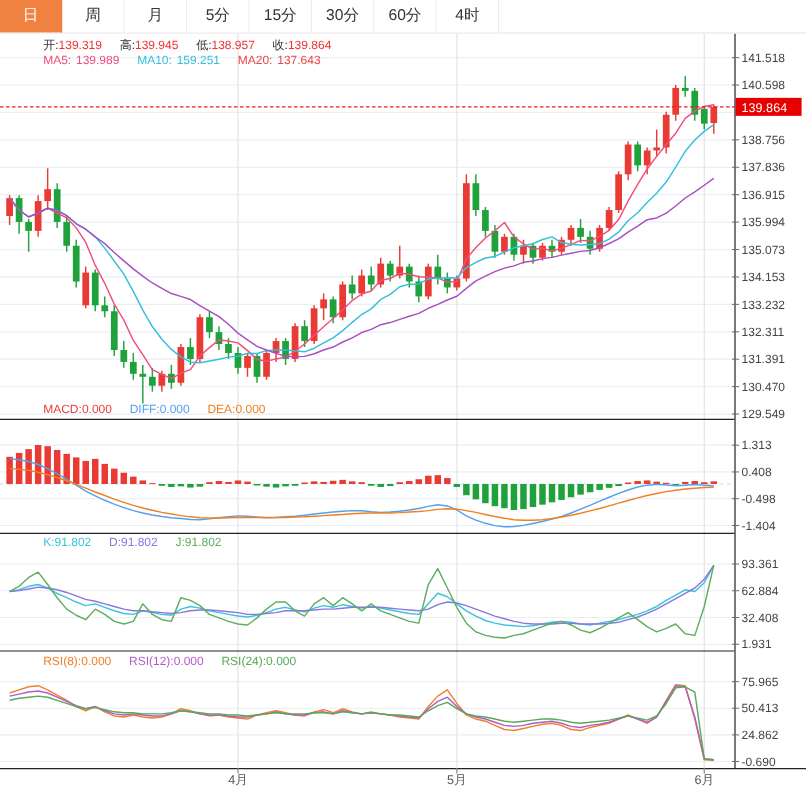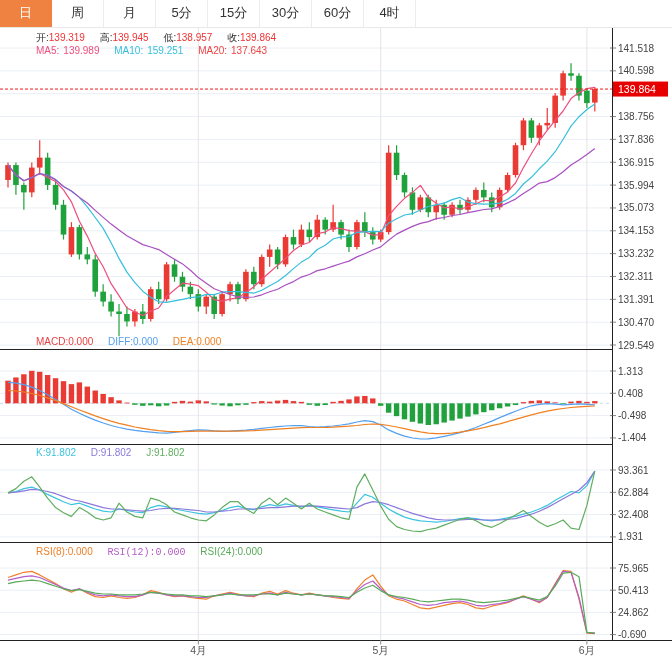--- a/index.html
+++ b/index.html
@@ -12,21 +12,21 @@
        color:#333;border-right:1px solid #ececec;cursor:pointer;background:#fff;}
   .tab.active{background:#ef8240;color:#fff;border-right-color:#ef8240;}
   .lg{position:absolute;left:8px;font-size:10px;z-index:5;white-space:nowrap;margin-left:28px;}
   .lg .it{margin-right:12px;}
   .lab{color:#333;}
   .gap{margin-left:4px;}
   .red{color:#ee3333;}
   .ma5{color:#ef4e7e;}.ma10{color:#35bfdc;}.ma20{color:#ef4444;}
   .macdc{color:#e84040;}.diffc{color:#54a0f0;}.deac{color:#f08020;}
   .kc{color:#3bc4de;}.dc{color:#8a78dc;}.jc{color:#5fae5f;}
-  .r6{color:#f0812c;}.r12{color:#b45cc8;font-family:Liberation Mono, monospace;}.r24{color:#58aa58;}
+  .r6{color:#f0812c;}.r12{color:#b45cc8;}.r24{color:#58aa58;}
 </style>
 </head>
 <body>
 
 <div class="app">
   <svg id="cv" width="672" height="669">
       <g>
         <line x1="0" y1="48" x2="612" y2="48" stroke="#eaeff5" stroke-width="1"></line>
         <line x1="0" y1="70.85" x2="612" y2="70.85" stroke="#eaeff5" stroke-width="1"></line>
         <line x1="0" y1="93.7" x2="612" y2="93.7" stroke="#eaeff5" stroke-width="1"></line>

